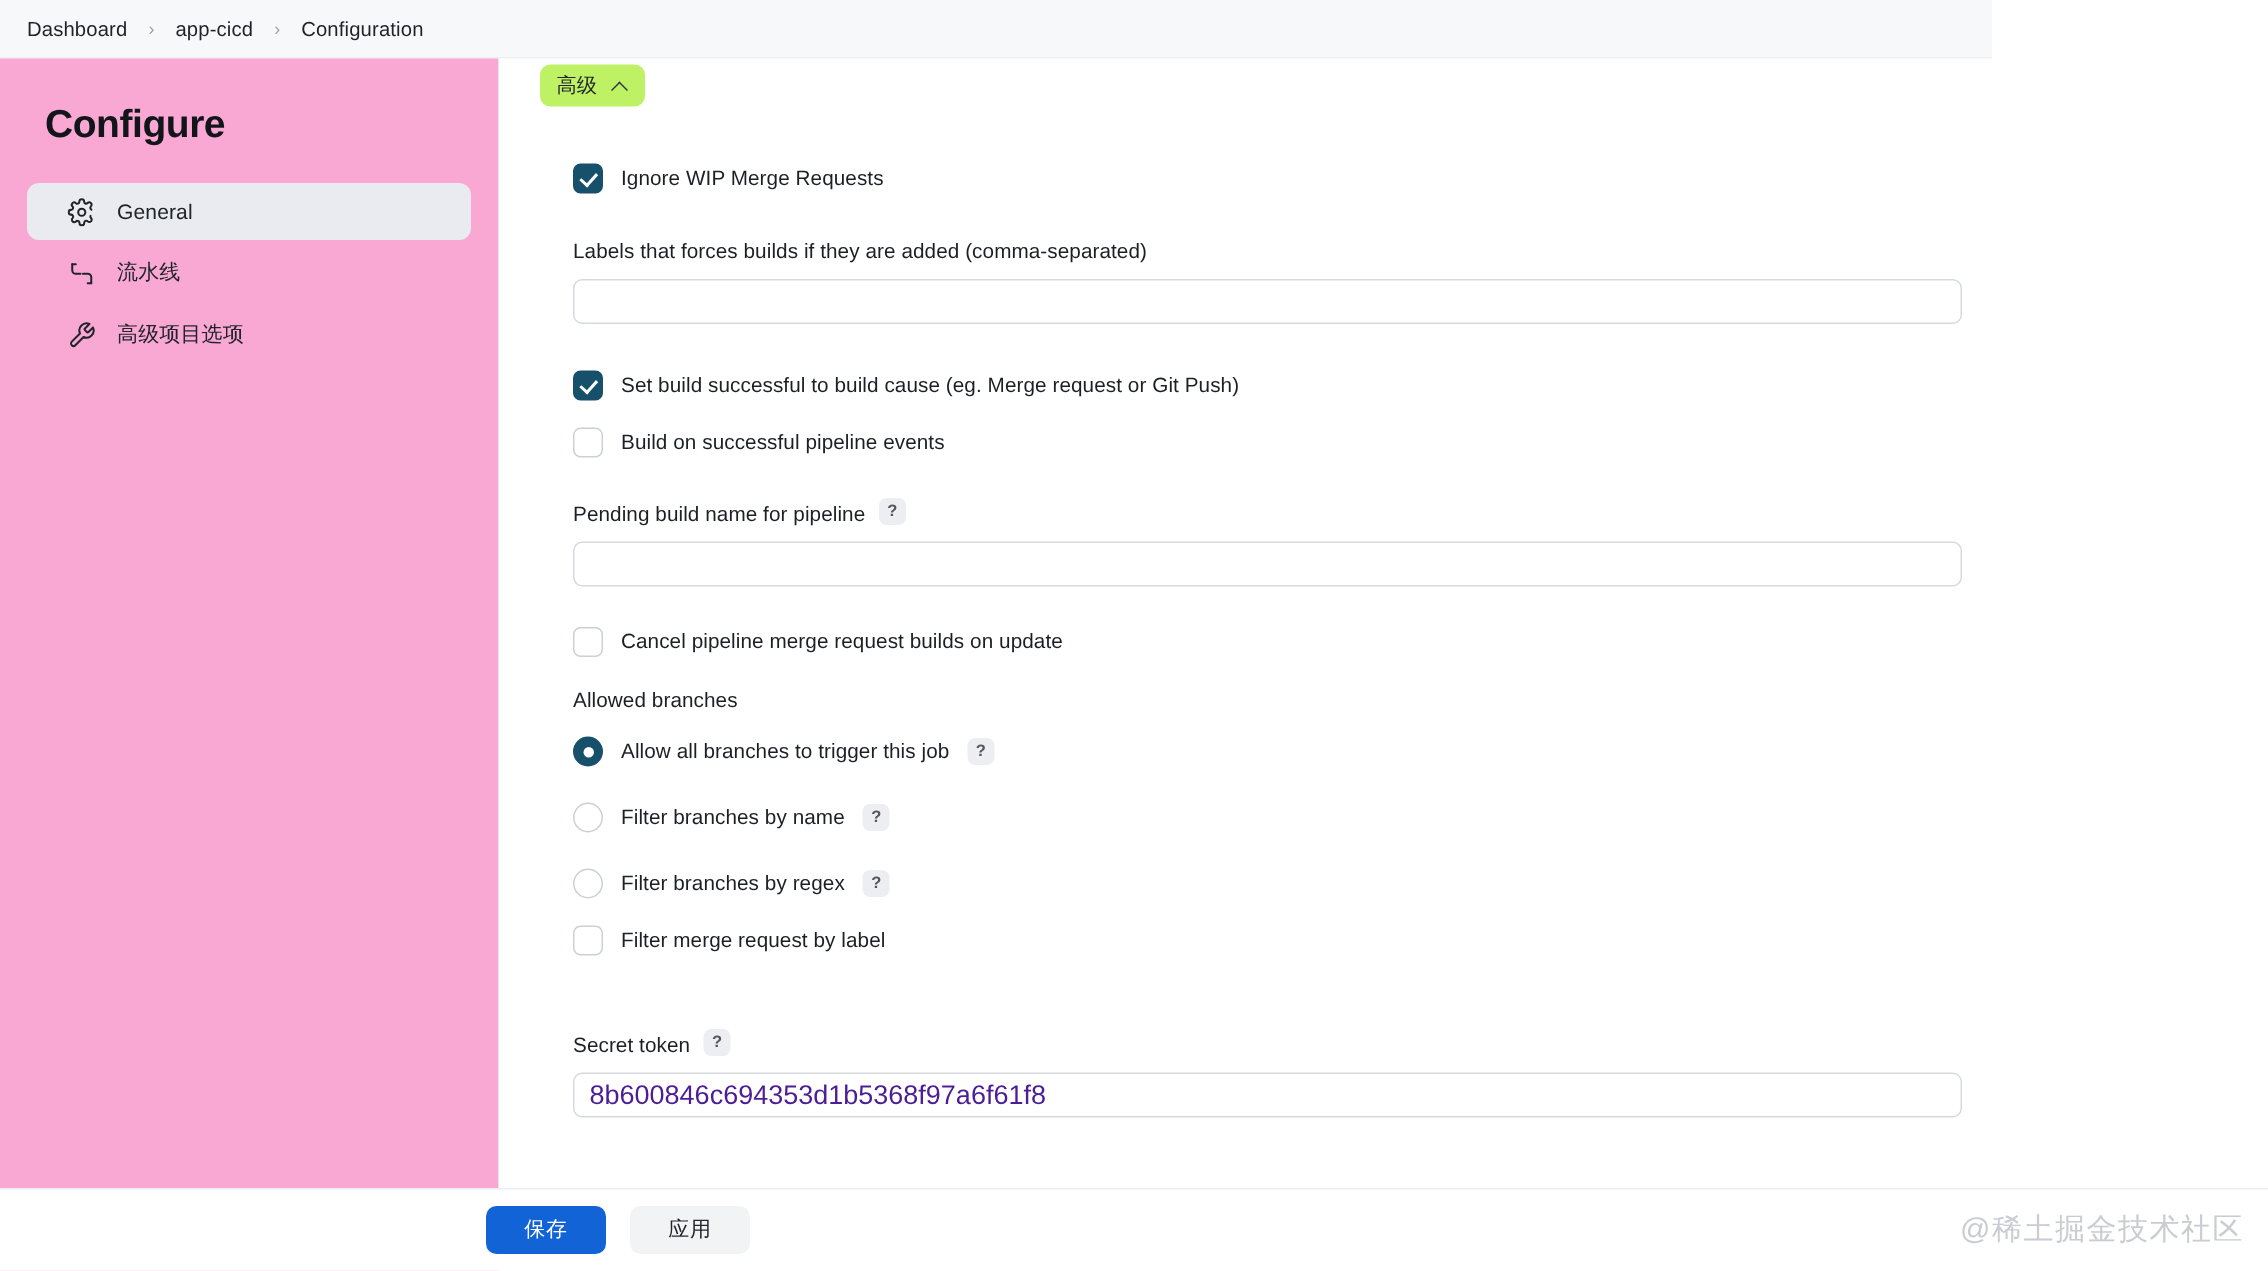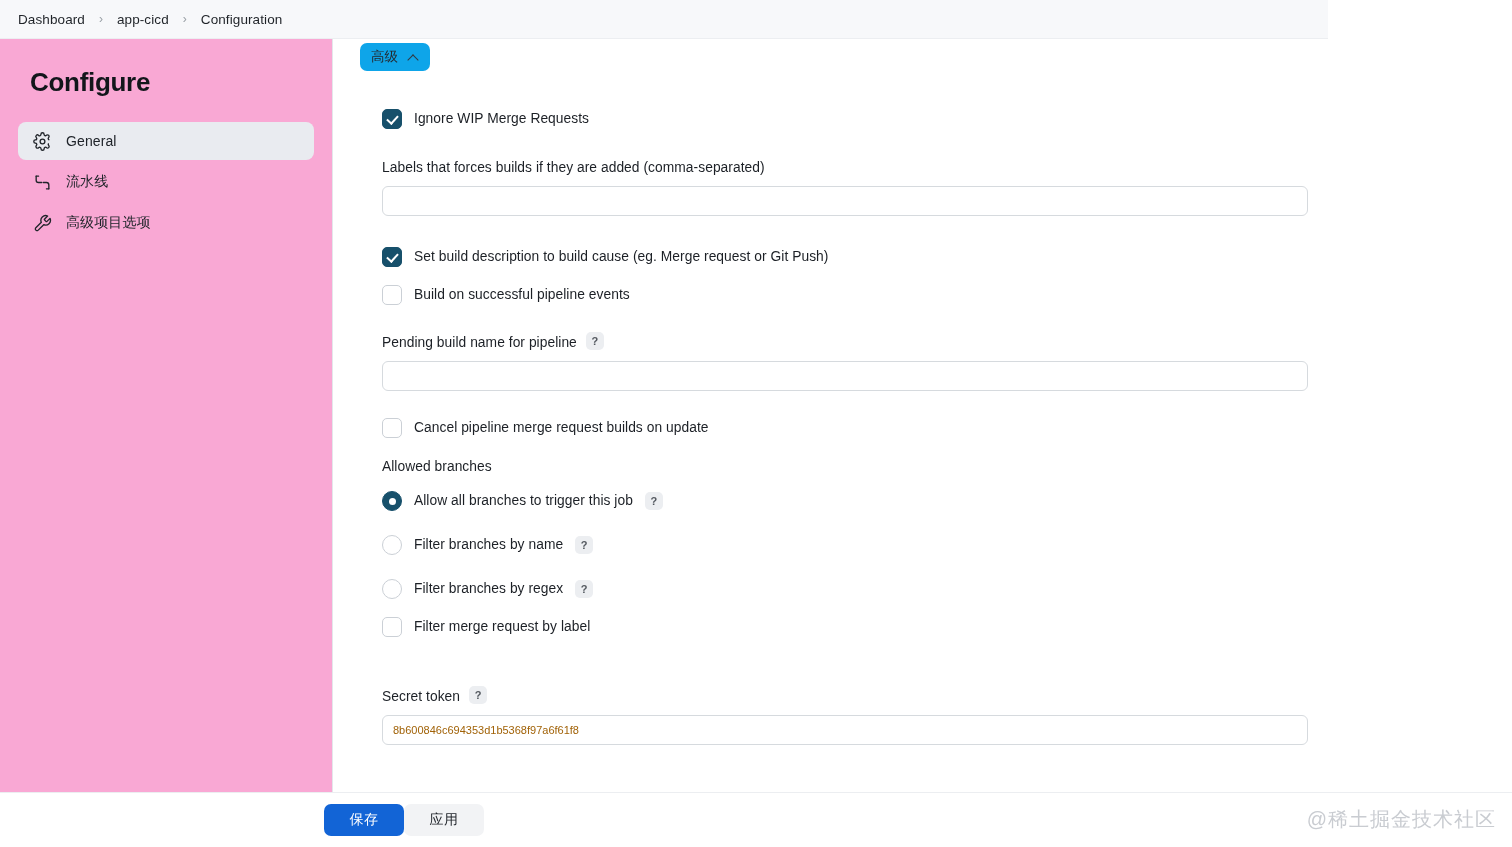--- a/index.html
+++ b/index.html
@@ -63,21 +63,21 @@
     font-weight: 700;
     color: #12161b;
     letter-spacing: -0.3px;
   }
   .nav-list { margin-top: 24px; }
   .nav-item {
     display: flex;
     align-items: center;
     gap: 14px;
     height: 38px;
-    padding: 0 14px;
+    padding: 0 26px;
     border-radius: 8px;
     margin-bottom: 3px;
     cursor: pointer;
     color: #20242a;
   }
   .nav-item.active { background: #e9ebf0; }
   .nav-label {
     font-size: 14px;
     font-weight: 500;
     letter-spacing: .1px;
@@ -116,21 +116,21 @@
   }
 
   .section-toggle {
     position: absolute;
     left: 27px; top: 4px;
     display: inline-flex;
     align-items: center;
     gap: 10px;
     height: 28px;
     padding: 0 11px;
-    background: #0ea5e9;
+    background: #bef264;
     border: none;
     border-radius: 7px;
     cursor: pointer;
     font-family: inherit;
   }
   .section-toggle .st-label {
     font-size: 13.5px;
     color: #24282e;
     font-weight: 500;
   }
@@ -229,22 +229,22 @@
   .text-input {
     display: block;
     width: 926px;
     height: 30px;
     margin-top: 11px;
     border: 1px solid #d6dade;
     border-radius: 6px;
     background: #ffffff;
     padding: 0 10px;
     font-family: inherit;
-    font-size: 11px;
-    color: #a16207;
+    font-size: 18px;
+    color: #4c1d95;
     outline: none;
   }
   .text-input::placeholder { color: #9aa0a6; }
   .sp-14 { height: 14px; }
   .sp-16 { height: 16px; }
   .sp-20 { height: 20px; }
   .sp-22 { height: 22px; }
   .sp-26 { height: 26px; }
   .sp-30 { height: 30px; }
   .sp-34 { height: 34px; }
@@ -253,20 +253,21 @@
   .bottom-bar {
     position: absolute;
     left: 0; bottom: 0;
     width: 1512px;
     height: 55px;
     background: #ffffff;
     border-top: 1px solid #eceef1;
     display: flex;
     align-items: center;
     padding-left: 324px;
+    gap: 16px;
     z-index: 6;
   }
   .btn-primary {
     height: 32px;
     min-width: 80px;
     padding: 0 20px;
     background: #1264d6;
     color: #ffffff;
     border: none;
     border-radius: 7px;
@@ -376,21 +377,21 @@
 
       <div class="field-label">
         <span>Labels that forces builds if they are added (comma-separated)</span>
       </div>
       <input class="text-input" type="text" value="" style="">
 
       <div class="sp-30"></div>
 
       <div class="check-row">
         <span class="cb on"></span>
-        <span class="row-label">Set build description to build cause (eg. Merge request or Git Push)</span>
+        <span class="row-label">Set build successful to build cause (eg. Merge request or Git Push)</span>
       </div>
 
       <div class="sp-16"></div>
 
       <div class="check-row">
         <span class="cb off"></span>
         <span class="row-label">Build on successful pipeline events</span>
       </div>
 
       <div class="sp-26"></div>

